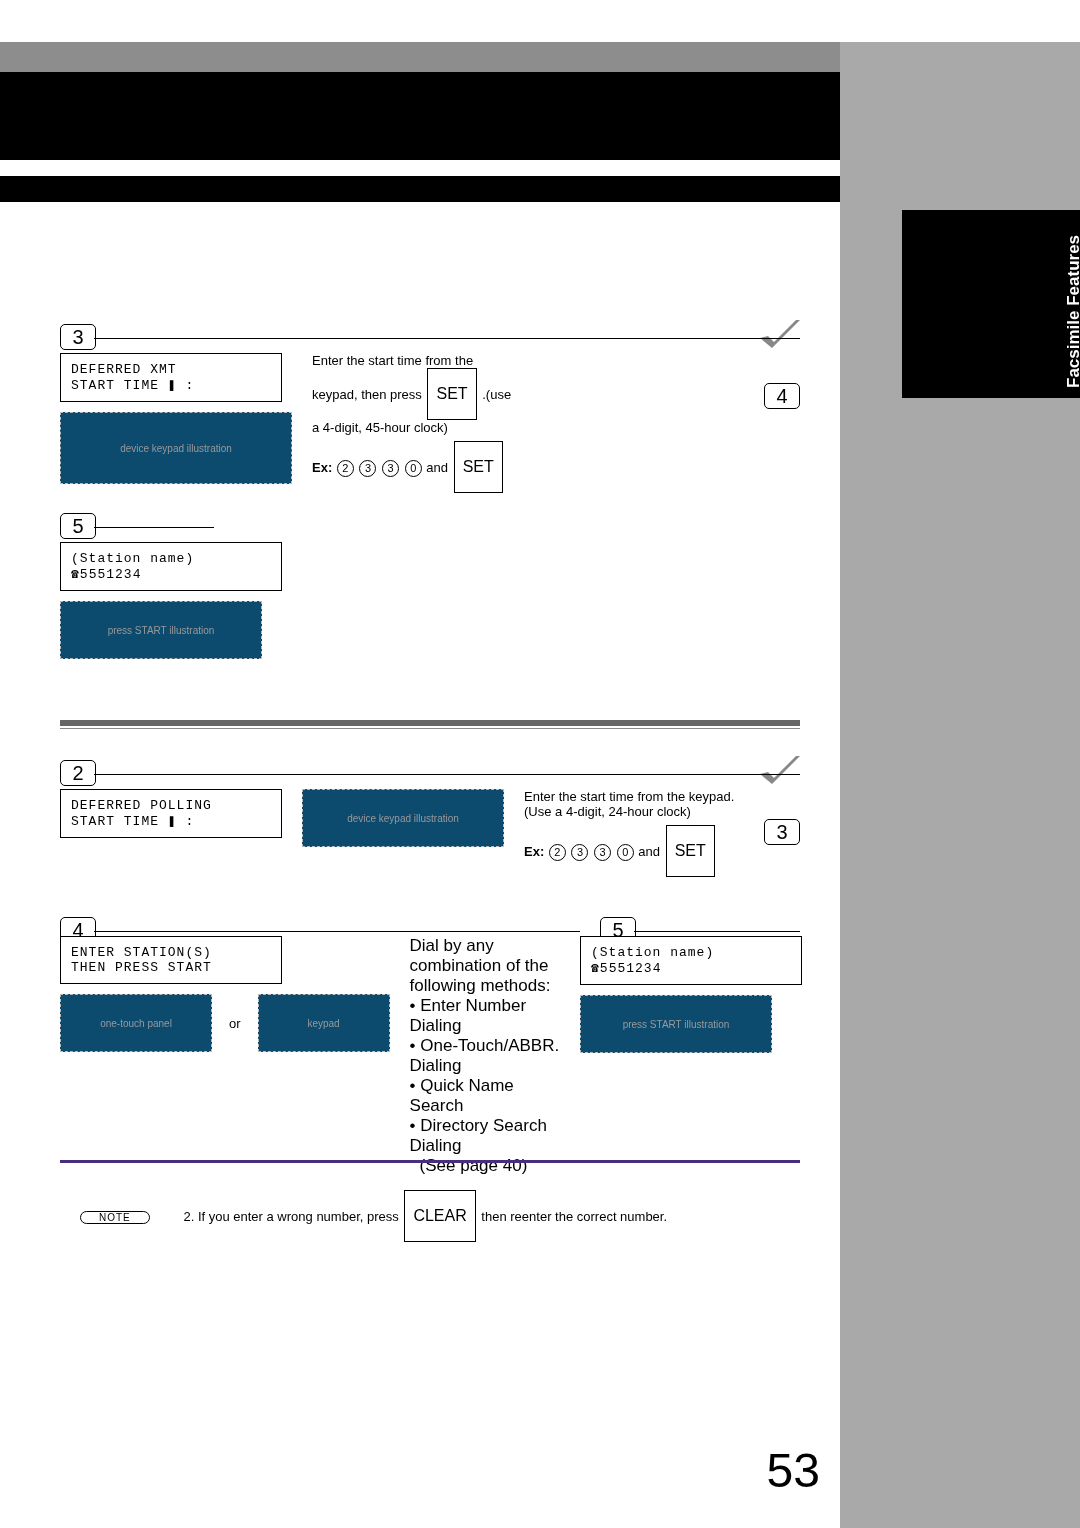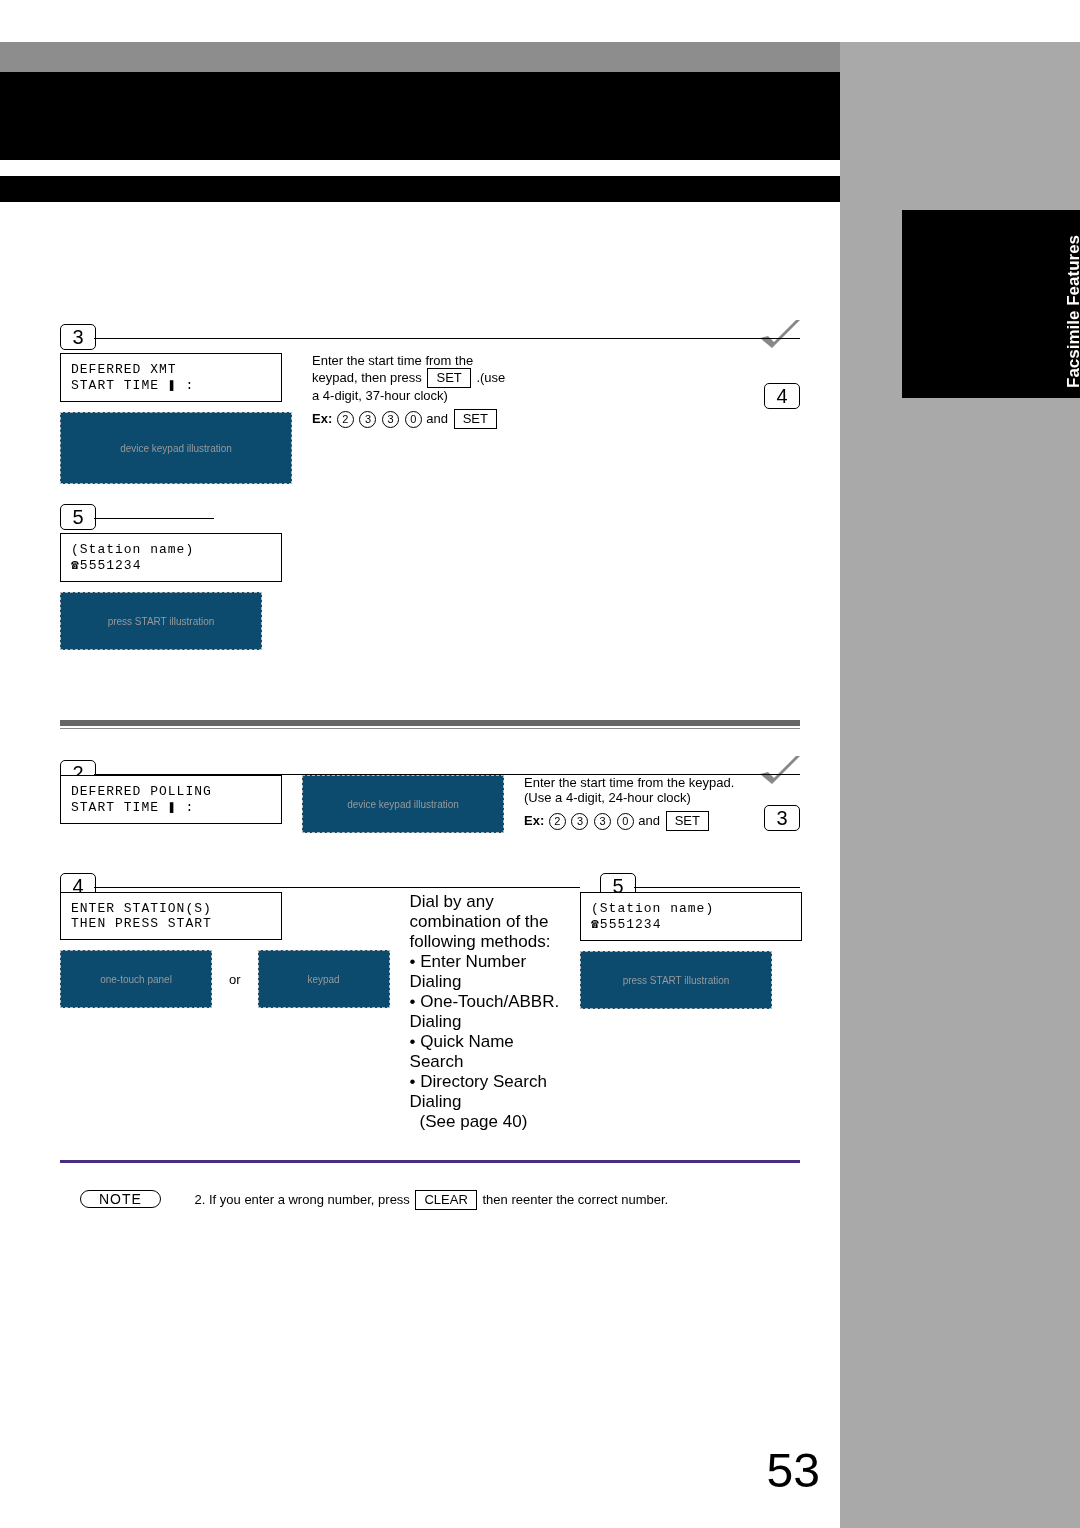--- a/index.html
+++ b/index.html
@@ -8,25 +8,25 @@
   .black-bar{position:absolute;left:0;top:72px;height:88px;background:#000;right:240px}
   .black-bar2{position:absolute;left:0;top:176px;height:26px;background:#000;right:240px}
   .gray-side{position:absolute;top:42px;right:0;width:240px;bottom:0;background:#a9a9a9}
   .side-tab{position:absolute;top:210px;right:-4px;width:182px;height:188px;background:#000;color:#fff}
   .side-tab span{position:absolute;transform:rotate(-90deg);transform-origin:0 0;left:162px;top:178px;font-weight:bold;font-size:17px;white-space:nowrap}
   .stepbox{display:inline-block;border:1.5px solid #000;border-radius:5px;padding:0 8px;font-size:20px;font-weight:normal;background:#fff;line-height:24px;min-width:18px;text-align:center}
   .hrule{position:relative;height:1px;background:#000}
   .lcd{border:1px solid #000;padding:8px 10px;font-family:"Courier New",monospace;font-size:13px;letter-spacing:1px;width:200px;background:#fff;position:relative}
   .lcd-shadow{position:absolute;inset:4px -4px -4px 4px;background:#000;z-index:-1}
   .lcd-wrap{position:relative;display:inline-block}
-  .keybtn{display:inline-block;border:1px solid #000;padding:0 8px;font-size:13px;line-height:18px;margin:0 2px}
+  .keybtn{display:inline-block;border:1px solid #000;padding:16px 8px;font-size:16px;line-height:18px;margin:0 2px}
   .circkey{display:inline-block;width:15px;height:15px;border:1px solid #000;border-radius:50%;font-size:11px;line-height:15px;text-align:center;margin:0 1px}
   .devimg{width:230px;height:70px;background:#0c4a6e;border:1px dashed #bbb;color:#999;font-size:10px;display:flex;align-items:center;justify-content:center}
   .devimg.small{width:200px;height:56px}
-  .note-pill{display:inline-block;border:1.3px solid #000;border-radius:12px;padding:0 18px;font-size:14px;letter-spacing:1px}
+  .note-pill{display:inline-block;border:1.3px solid #000;border-radius:12px;padding:0 18px;font-size:10px;letter-spacing:1px}
   .arrow-in{width:40px;height:40px}
   .sep-thick{height:6px;background:linear-gradient(#666,#666)}
   .sep-thin{height:1px;background:#888}
   .row{display:flex;align-items:flex-start;gap:20px}
   .pnum{position:absolute;right:260px;bottom:30px;font-size:48px}
 </style>
 </head>
 <body>
 
 <div class="page">
@@ -60,21 +60,21 @@
         <div class="devimg" style="margin-top:10px">device keypad illustration</div>
       </div>
 
       <div style="flex:1">
         <div><span>Enter the start time from the</span></div>
         <div>
           <span>keypad, then press </span>
           <span class="keybtn">SET</span>
           <span>.(use</span>
         </div>
-        <div>a 4-digit, 37-hour clock)</div>
+        <div>a 4-digit, 45-hour clock)</div>
         <div style="margin-top:6px">
           <b>Ex:</b>
           <span class="circkey">2</span>
           <span class="circkey">3</span>
           <span class="circkey">3</span>
           <span class="circkey">0</span>
           <span> and </span>
           <span class="keybtn">SET</span>
         </div>
       </div>
@@ -108,21 +108,21 @@
 
   <div style="position:absolute;left:60px;top:760px;right:280px">
     <div style="position:relative">
       <span class="stepbox">2</span>
       <svg style="position:absolute;right:0;top:-4px" class="arrow-in">
           <polygon points="40,0 12,28 0,18 8,16 14,22 36,0" fill="#888"></polygon>
         </svg>
       <div class="hrule" style="margin-top:-12px;margin-left:34px;margin-right:0"></div>
     </div>
 
-    <div class="row" style="">
+    <div class="row" style="margin-top:14px">
       <div class="lcd-wrap">
         <div class="lcd-shadow"></div>
         <div class="lcd">
           <div>DEFERRED POLLING</div>
           <div>START TIME    ❚ :</div>
         </div>
       </div>
       <div class="devimg small">device keypad illustration</div>
       <div style="flex:1">
         <div>Enter the start time from the keypad.</div>

